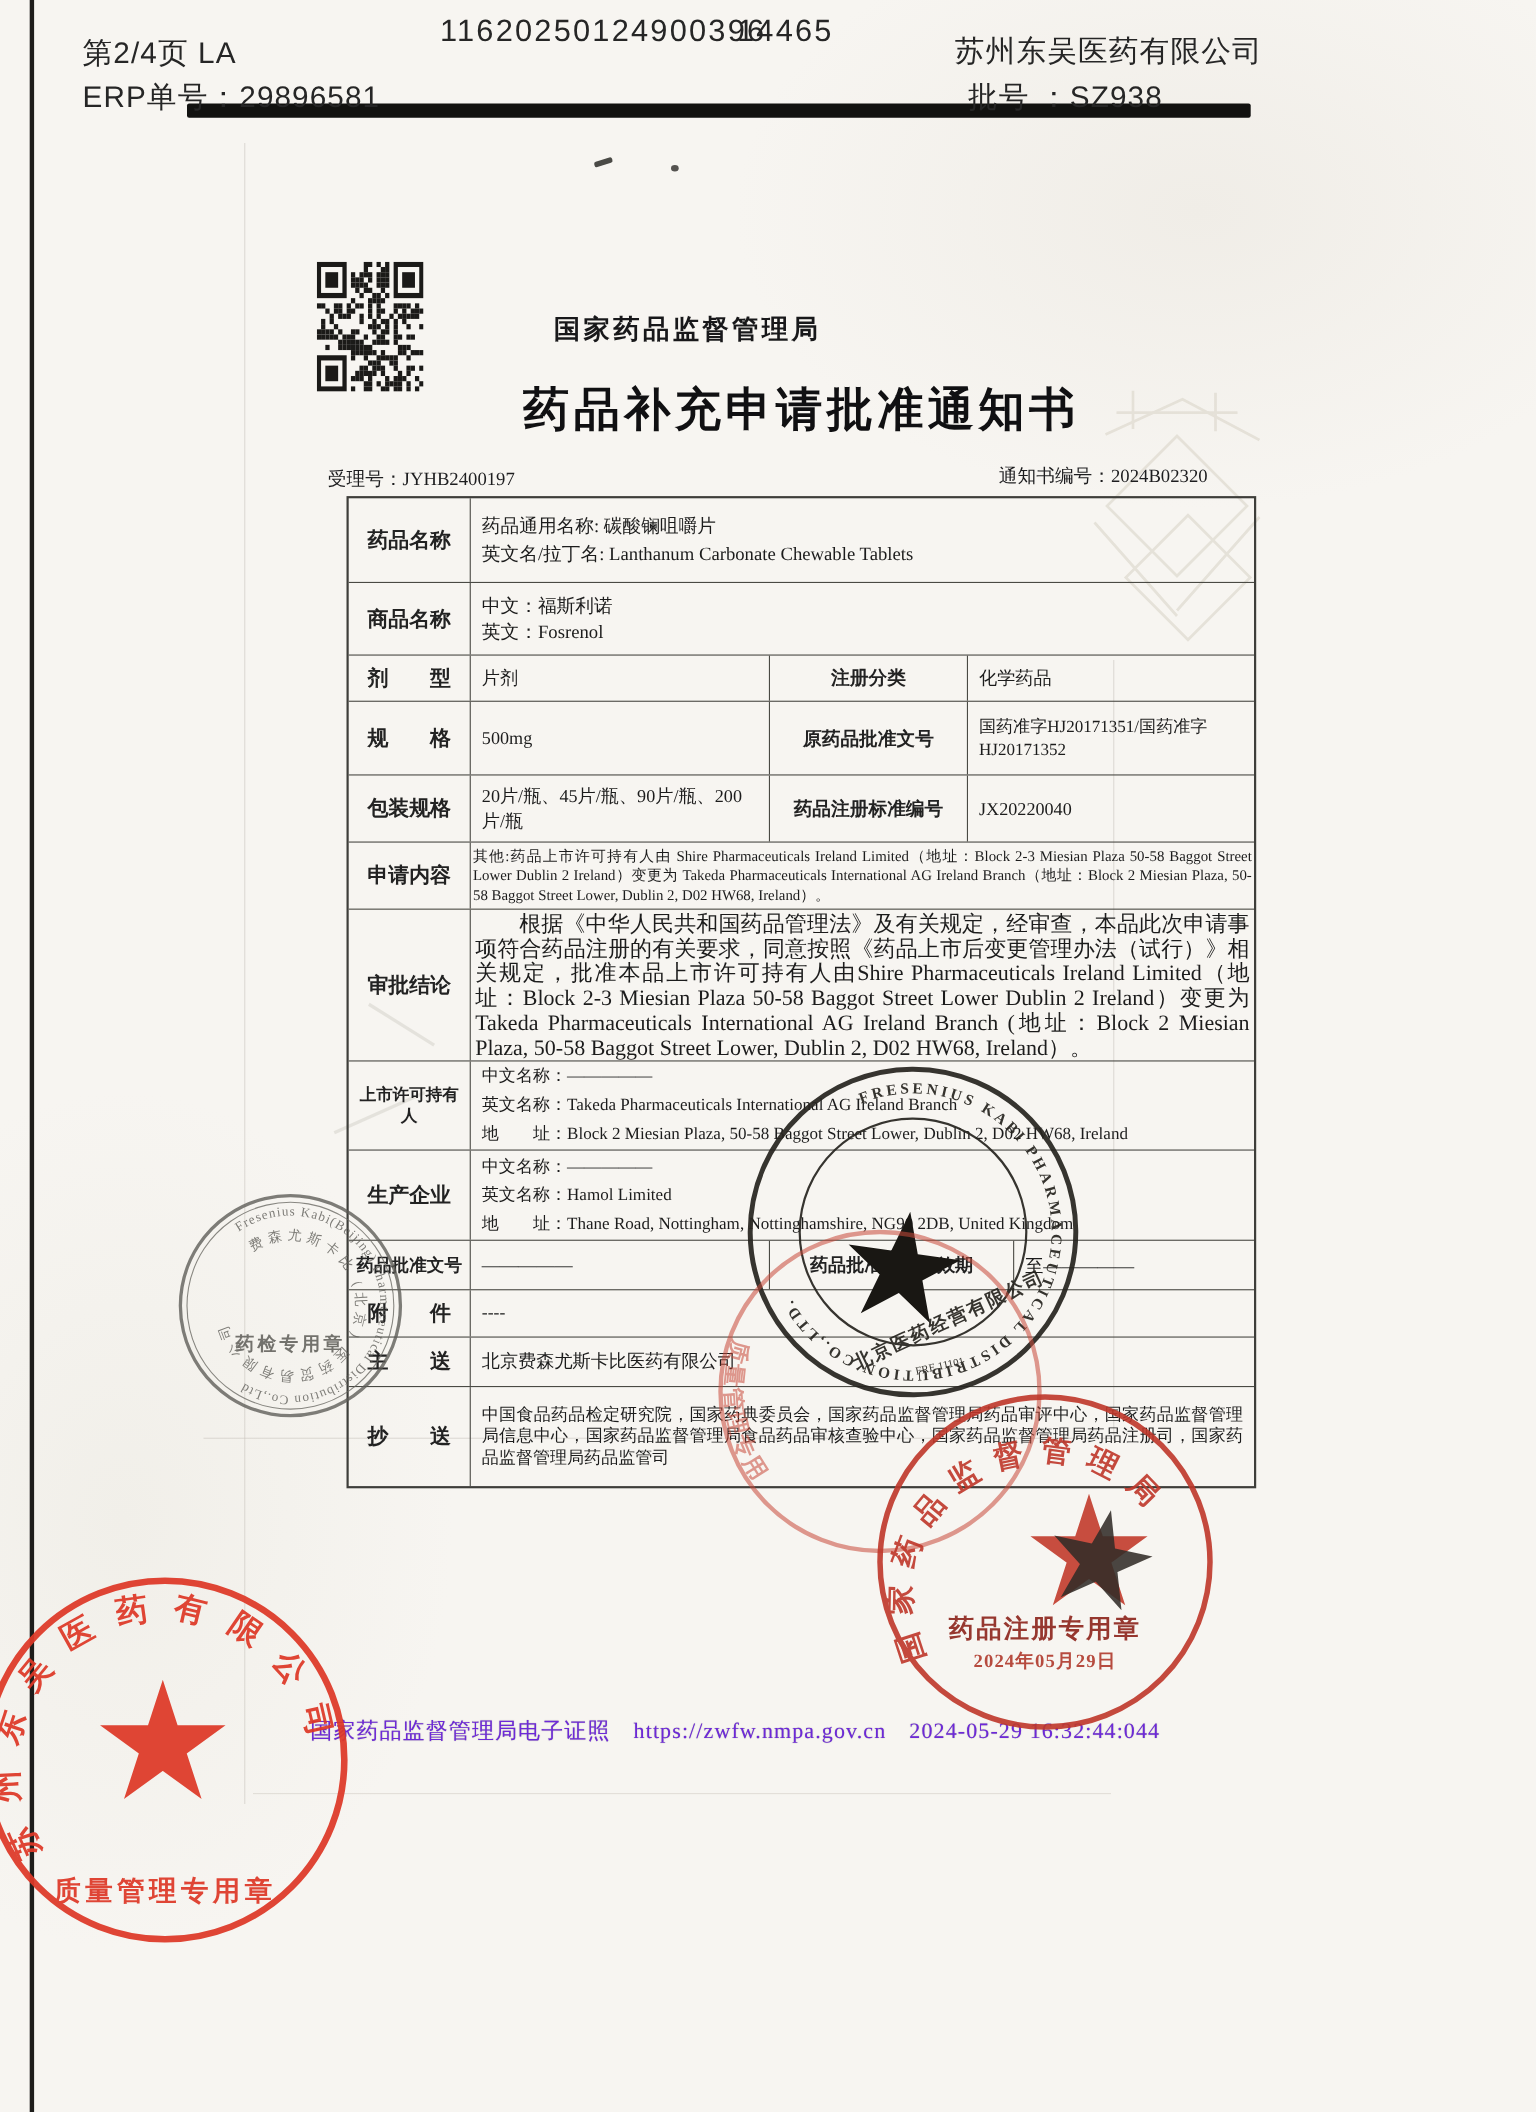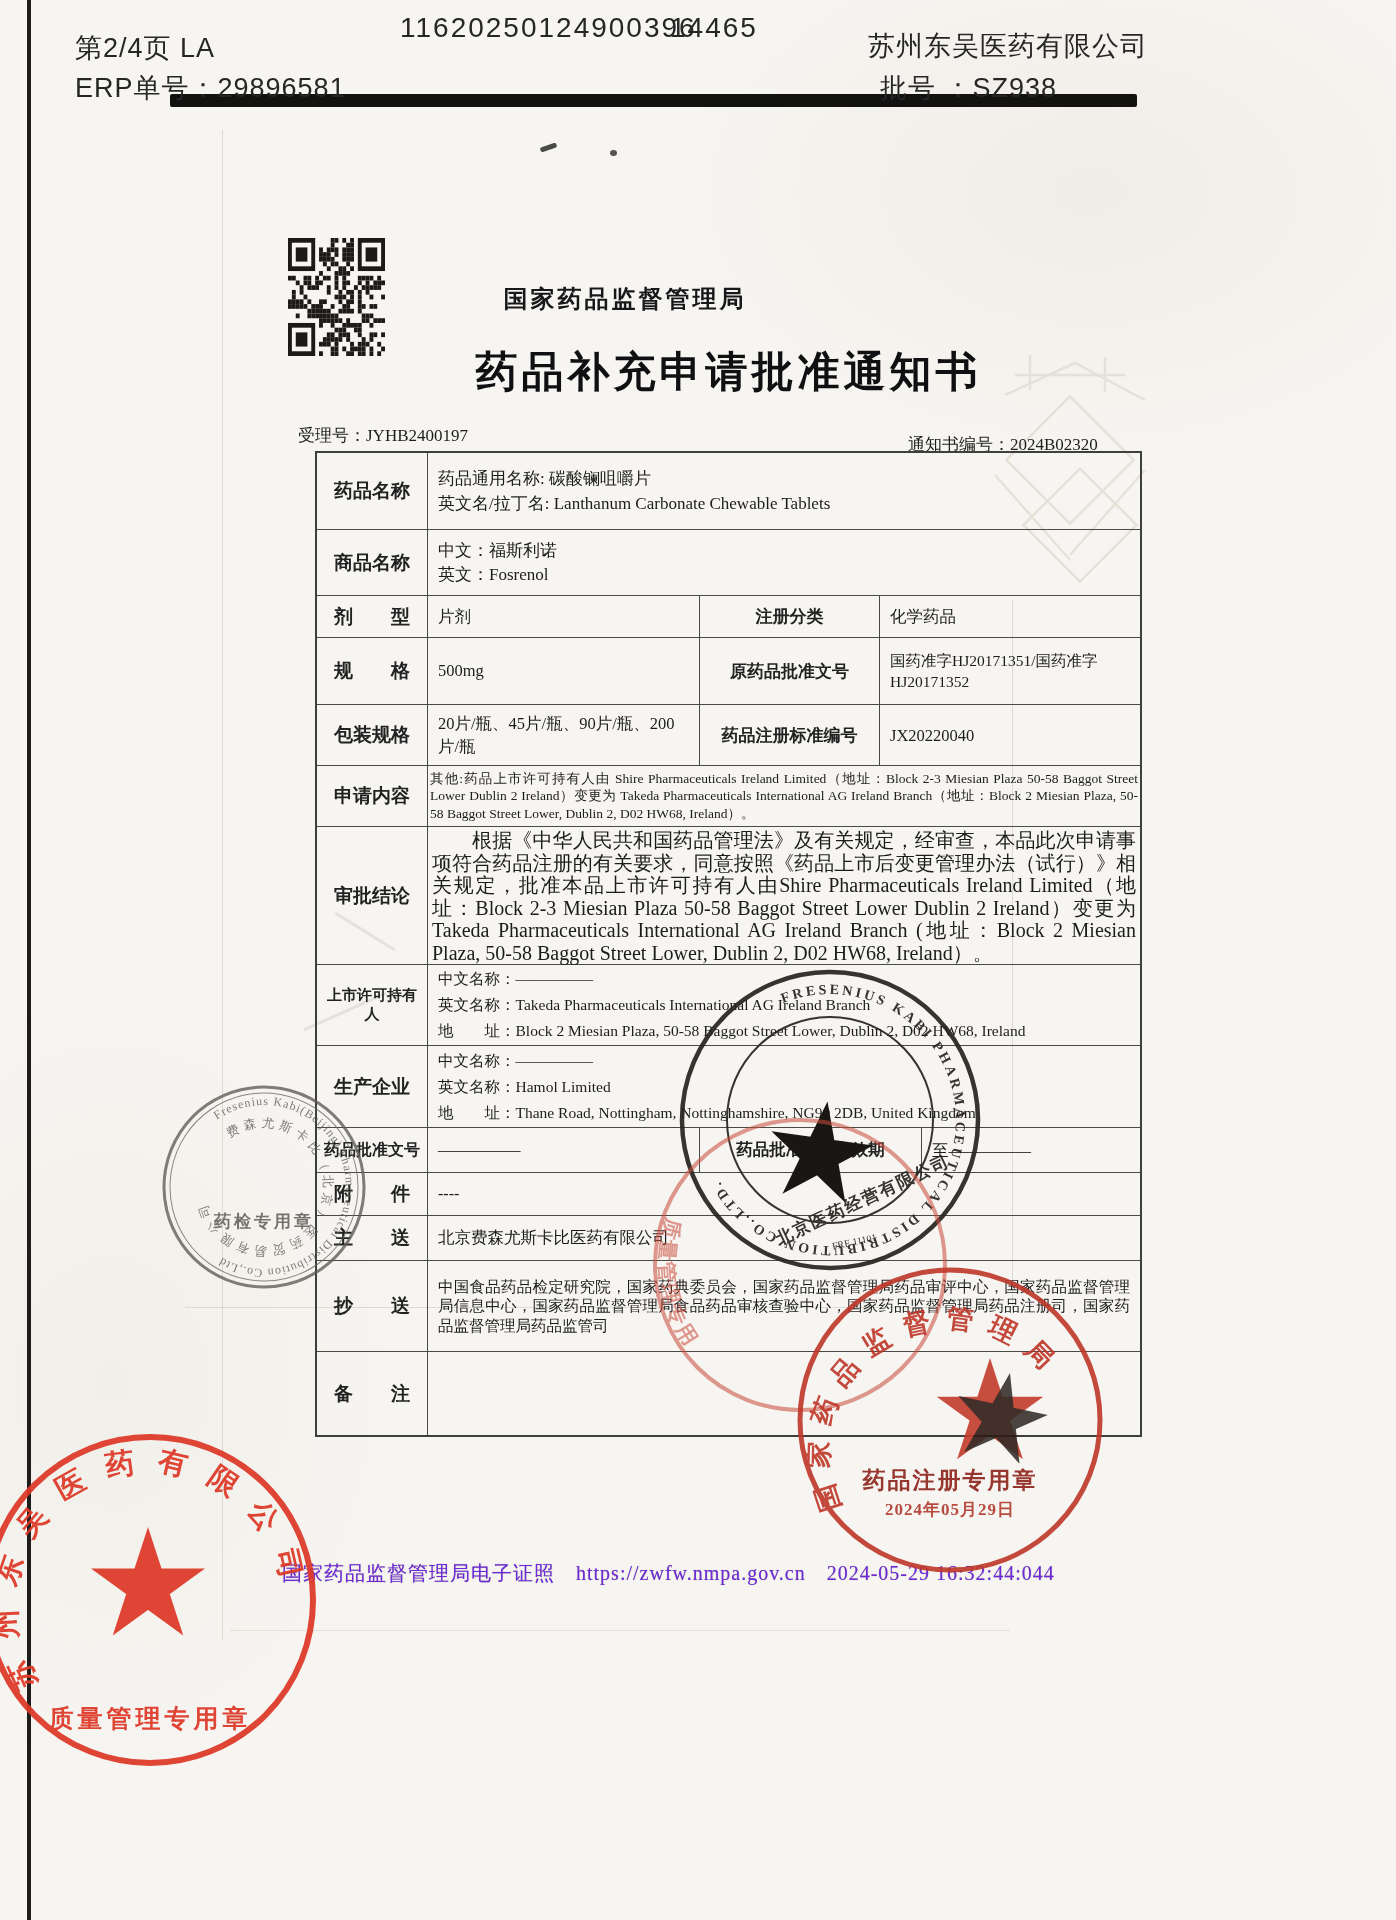--- a/index.html
+++ b/index.html
@@ -308,21 +308,21 @@
     <rect x="19" y="1" width="5" height="5" fill="#f7f5f1"></rect>
     <rect x="20" y="2" width="3" height="3" fill="#1b1a18"></rect>
     <rect x="0" y="18" width="7" height="7" fill="#1b1a18"></rect>
     <rect x="1" y="19" width="5" height="5" fill="#f7f5f1"></rect>
     <rect x="2" y="20" width="3" height="3" fill="#1b1a18"></rect>
   </svg>
 
 <div class="abs authority">国家药品监督管理局</div>
 <div class="abs maintitle">药品补充申请批准通知书</div>
 <div class="abs refline" style="left:298px;top:424px;">受理号：JYHB2400197</div>
-<div class="abs refline" style="left:908px;top:433px;">通知书编号：2024B02320</div>
+<div class="abs refline" style="left:908px;top:421px;">通知书编号：2024B02320</div>
 
 <div class="abs tbl">
   <div class="row" style="height:76px">
     <div class="cell label">药品名称</div>
     <div class="cell content">
       <div class="ln">药品通用名称: 碳酸镧咀嚼片</div>
       <div class="ln">英文名/拉丁名: Lanthanum Carbonate Chewable Tablets</div>
     </div>
   </div>
   <div class="row" style="height:66px">
@@ -384,24 +384,20 @@
     <div class="cell label">附　　件</div>
     <div class="cell content" style="font-size:16px">----</div>
   </div>
   <div class="row" style="height:45px">
     <div class="cell label">主　　送</div>
     <div class="cell content" style="font-size:16.5px">北京费森尤斯卡比医药有限公司</div>
   </div>
   <div class="row" style="height:91px">
     <div class="cell label">抄　　送</div>
     <div class="cell content just cctext">中国食品药品检定研究院，国家药典委员会，国家药品监督管理局药品审评中心，国家药品监督管理局信息中心，国家药品监督管理局食品药品审核查验中心，国家药品监督管理局药品注册司，国家药品监督管理局药品监管司</div>
-  </div>
-  <div class="row" style="height:84px">
-    <div class="cell label">备　　注</div>
-    <div class="cell content"></div>
   </div>
 </div>
 
 <div class="abs efooter">国家药品监督管理局电子证照　https://zwfw.nmpa.gov.cn　2024-05-29 16:32:44:044</div>
 
 <svg class="abs" style="left:152px;top:1075px;filter:blur(.4px);" width="224" height="224" viewBox="0 0 224 224" opacity="0.78">
   <defs>
     <path id="lb-ring" d="M 112,30 A 82,82 0 1 1 111.9,30"></path>
     <path id="lb-inner" d="M 112,52 A 60,60 0 1 1 111.9,52"></path>
   </defs>

